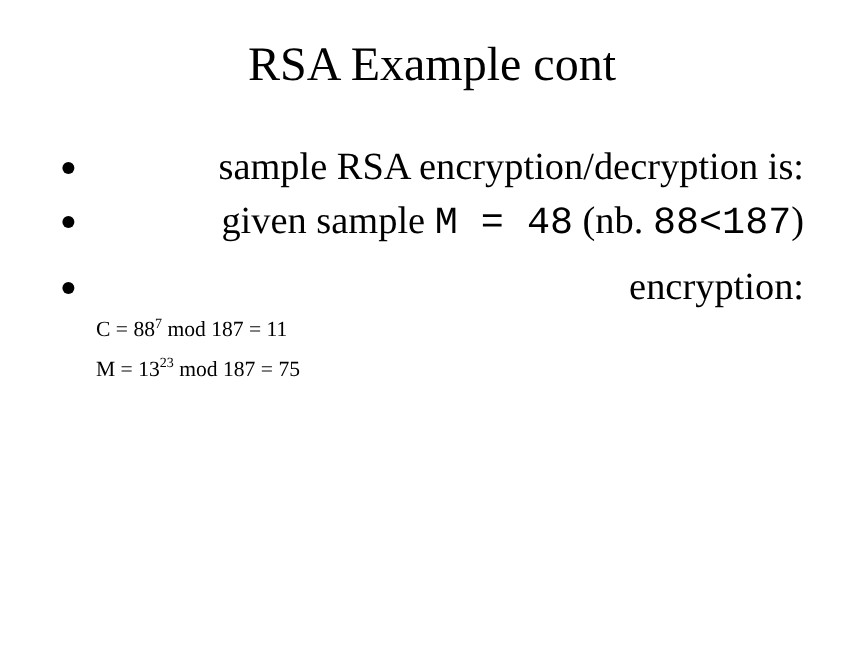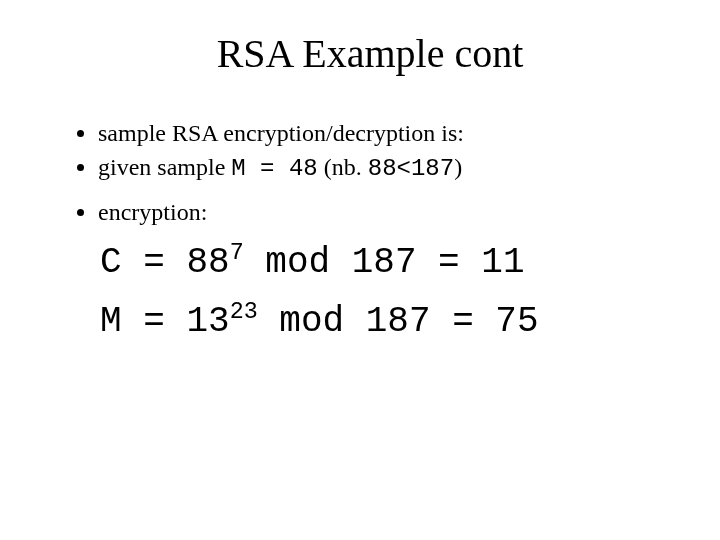--- a/index.html
+++ b/index.html
@@ -8,45 +8,46 @@
     width: 720px;
     height: 540px;
     background: #ffffff;
     font-family: "Times New Roman", Times, serif;
     color: #000000;
   }
   .slide {
     width: 720px;
     height: 540px;
     box-sizing: border-box;
-    padding: 30px 50px 0 70px;
+    padding: 30px 50px 0 50px;
   }
   .title {
     font-size: 40px;
     text-align: center;
     margin: 0 0 40px 0;
     font-weight: normal;
   }
   ul.outer {
     list-style: disc;
     margin: 0;
     padding-left: 28px;
   }
   ul.outer > li {
-    font-size: 24px;
+    font-size: 32px;
     line-height: 1.35;
     margin: 0 0 2px 0;
+    text-align: right;
   }
   .mono {
     font-family: "Courier New", Courier, monospace;
   }
   .sub {
-    font-family: Liberation Mono, monospace;
-    font-size: 36px;
-    margin: 12px 0 10px 30px;
+    font-family: Liberation Serif, serif;
+    font-size: 18px;
+    margin: 0 0 10px 30px;
     line-height: 1.3;
   }
   sup {
     font-size: 0.65em;
     vertical-align: super;
     line-height: 0;
   }
   .gap {
     height: 8px;
   }

